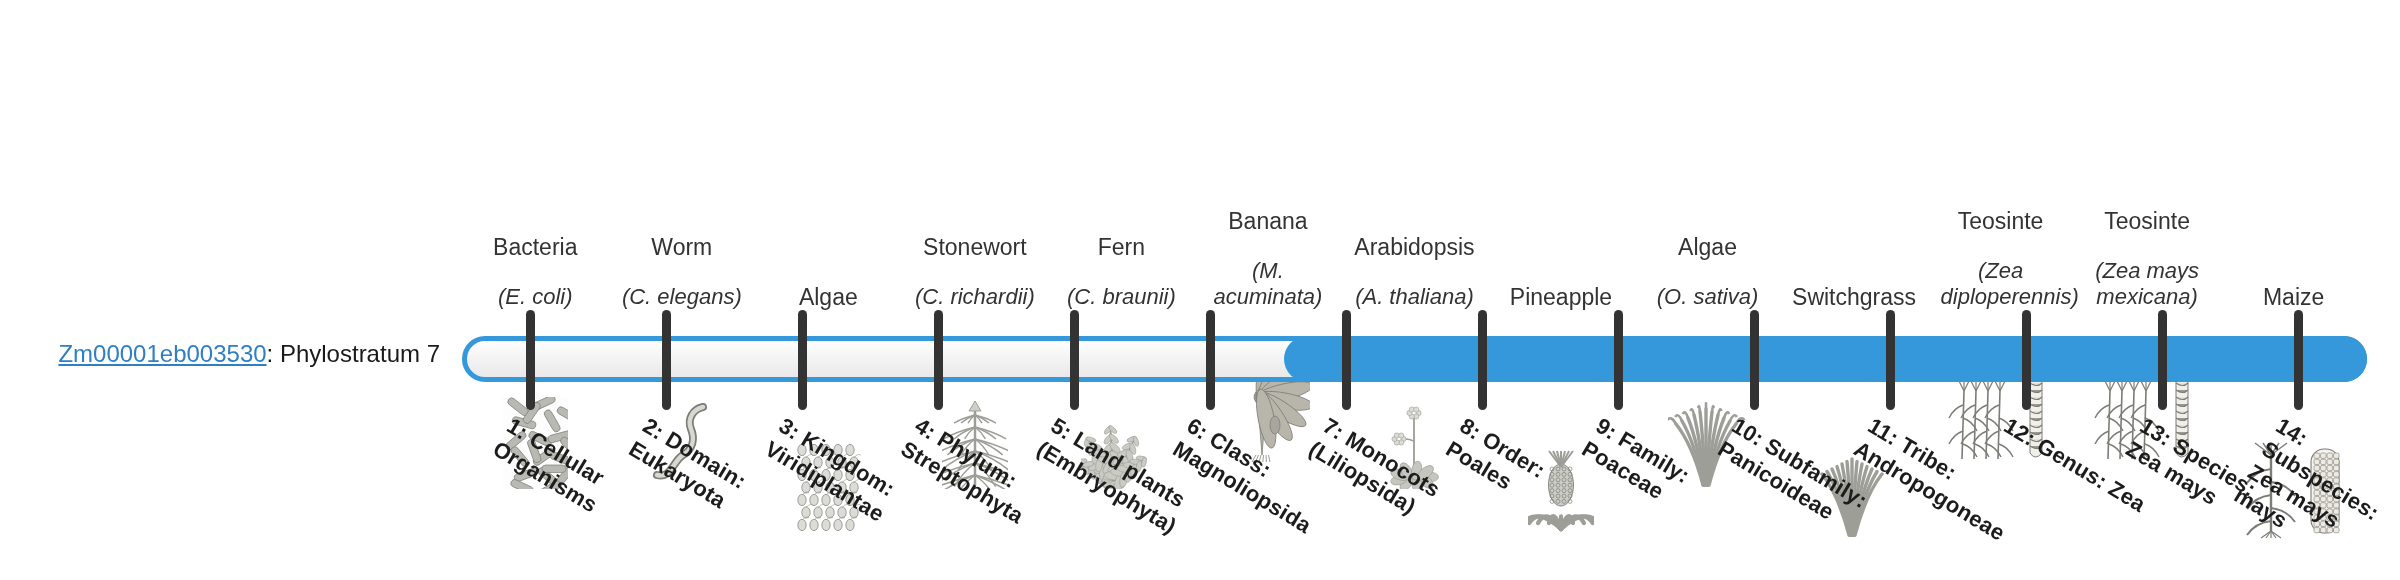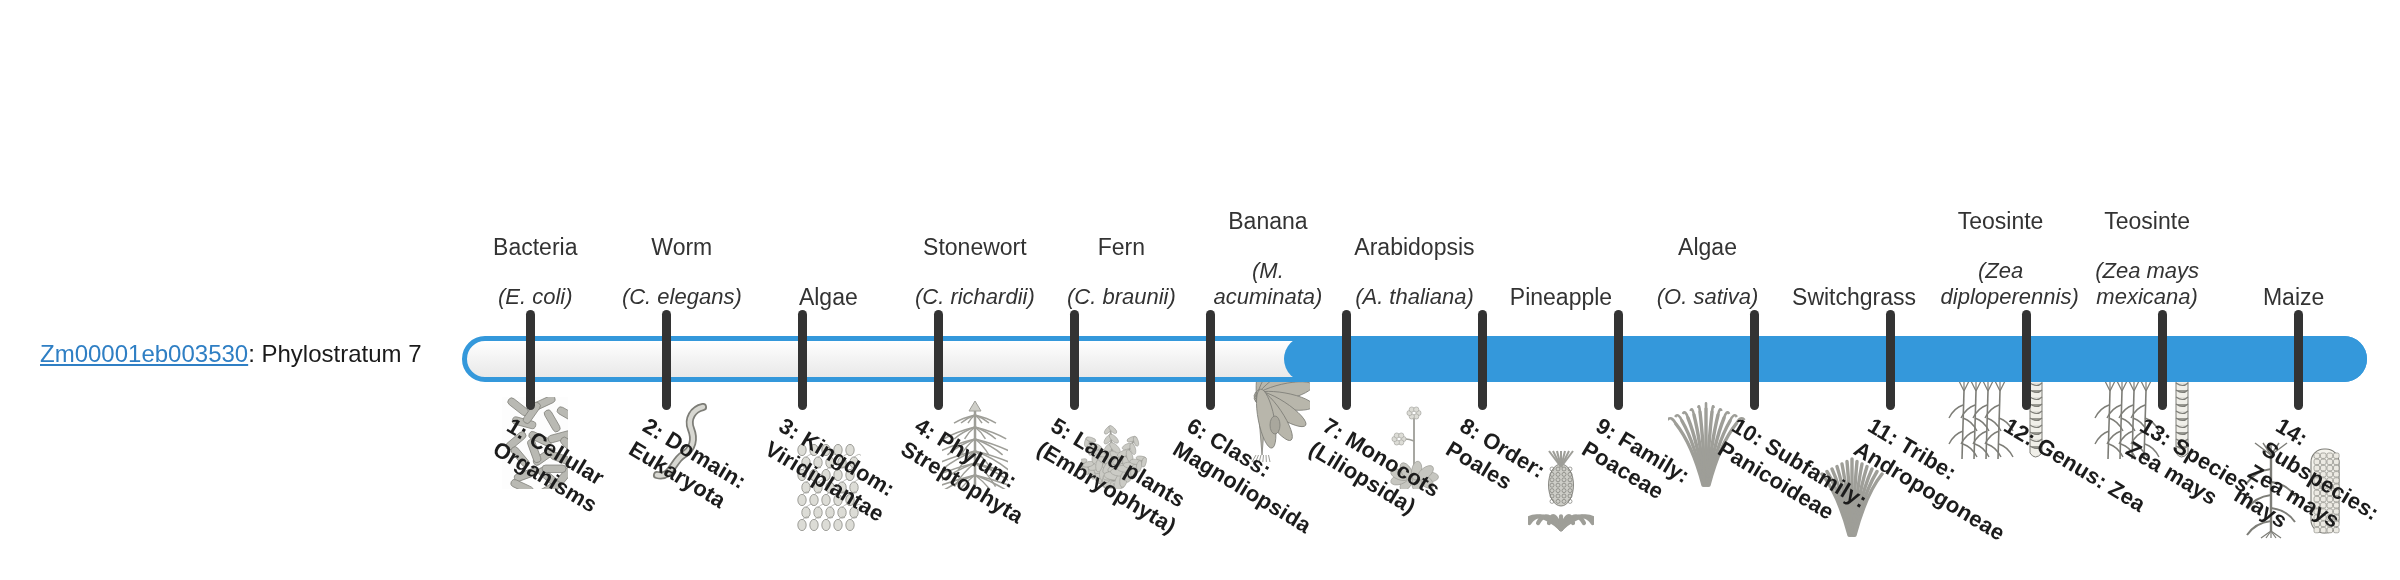--- a/index.html
+++ b/index.html
@@ -22,21 +22,21 @@
     width: 2400px;
     height: 580px;
   }
 
   
   .gene-label {
     position: absolute;
     left: 40px;
     top: 340px;
     width: 400px;
-    text-align: left;
+    text-align: right;
     font-size: 24px;
     line-height: 28px;
     white-space: nowrap;
     color: #1a1a1a;
   }
   .gene-label .gene-id {
     color: #2f7fc4;
     text-decoration: underline;
     cursor: pointer;
   }

